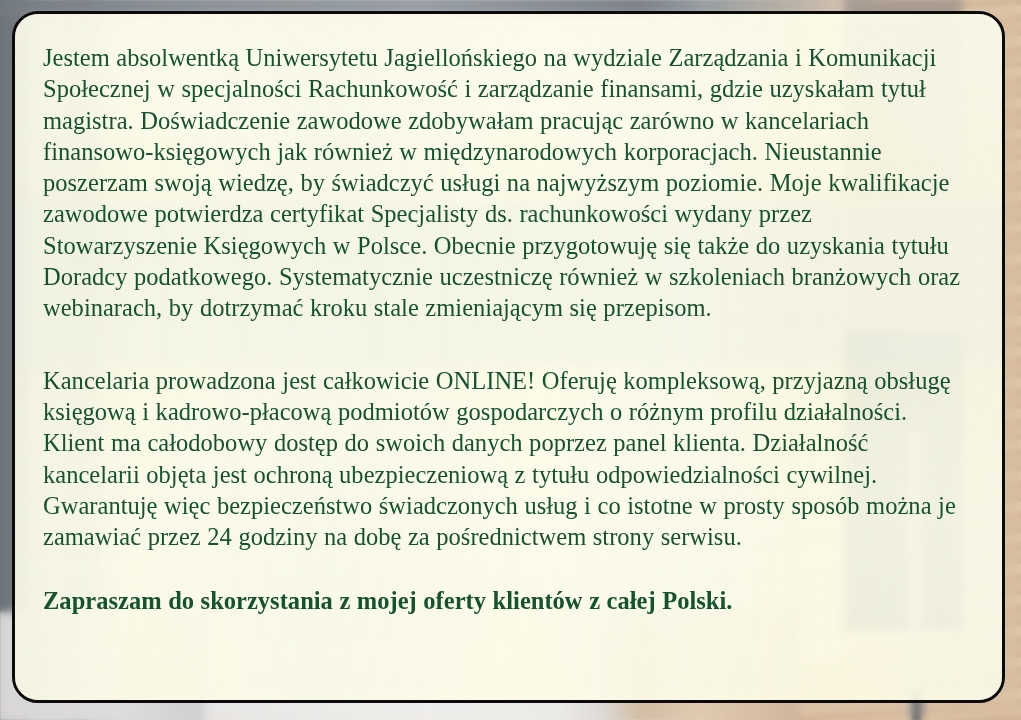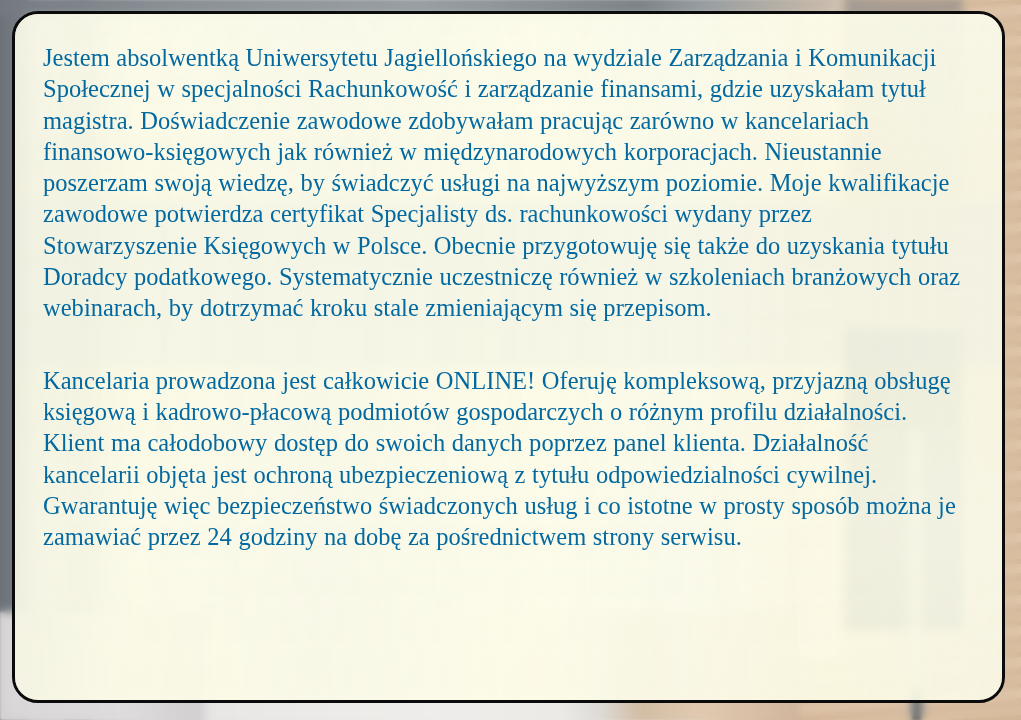--- a/index.html
+++ b/index.html
@@ -161,21 +161,21 @@
   }
 
   .card-inner {
     position: relative;
     padding: 28px 32px 0 28px;
   }
 
   
   .para {
     margin: 0;
-    color: #0369a1;
+    color: #14532d;
     font-size: 24.5px;
     line-height: 31.3px;
     letter-spacing: 0.02px;
     text-align: left;
     word-spacing: 0.4px;
   }
   .para + .para {
     margin-top: 41px;
   }
   .para.closing {
@@ -201,17 +201,18 @@
 
   <div id="content-card">
     <div class="card-sheen"></div>
 
     <div class="card-inner">
 
       <p class="para">Jestem absolwentką Uniwersytetu Jagiellońskiego na wydziale Zarządzania i Komunikacji Społecznej w specjalności Rachunkowość i zarządzanie finansami, gdzie uzyskałam tytuł magistra. Doświadczenie zawodowe zdobywałam pracując zarówno w kancelariach finansowo-księgowych jak również w międzynarodowych korporacjach. Nieustannie poszerzam swoją wiedzę, by świadczyć usługi na najwyższym poziomie. Moje kwalifikacje zawodowe potwierdza certyfikat Specjalisty ds. rachunkowości wydany przez Stowarzyszenie Księgowych w Polsce. Obecnie przygotowuję się także do uzyskania tytułu Doradcy podatkowego. Systematycznie uczestniczę również w szkoleniach branżowych oraz webinarach, by dotrzymać kroku stale zmieniającym się przepisom.</p>
 
       <p class="para">Kancelaria prowadzona jest całkowicie ONLINE! Oferuję kompleksową, przyjazną obsługę księgową i kadrowo-płacową podmiotów gospodarczych o różnym profilu działalności. Klient ma całodobowy dostęp do swoich danych poprzez panel klienta. Działalność kancelarii objęta jest ochroną ubezpieczeniową z tytułu odpowiedzialności cywilnej. Gwarantuję więc bezpieczeństwo świadczonych usług i co istotne w prosty sposób można je zamawiać przez 24 godziny na dobę za pośrednictwem strony serwisu.</p>
 
+      <p class="para closing">Zapraszam do skorzystania z mojej oferty klientów z całej Polski.</p>
 
     </div>
   </div>
 
 </div>
 
 </body></html>

